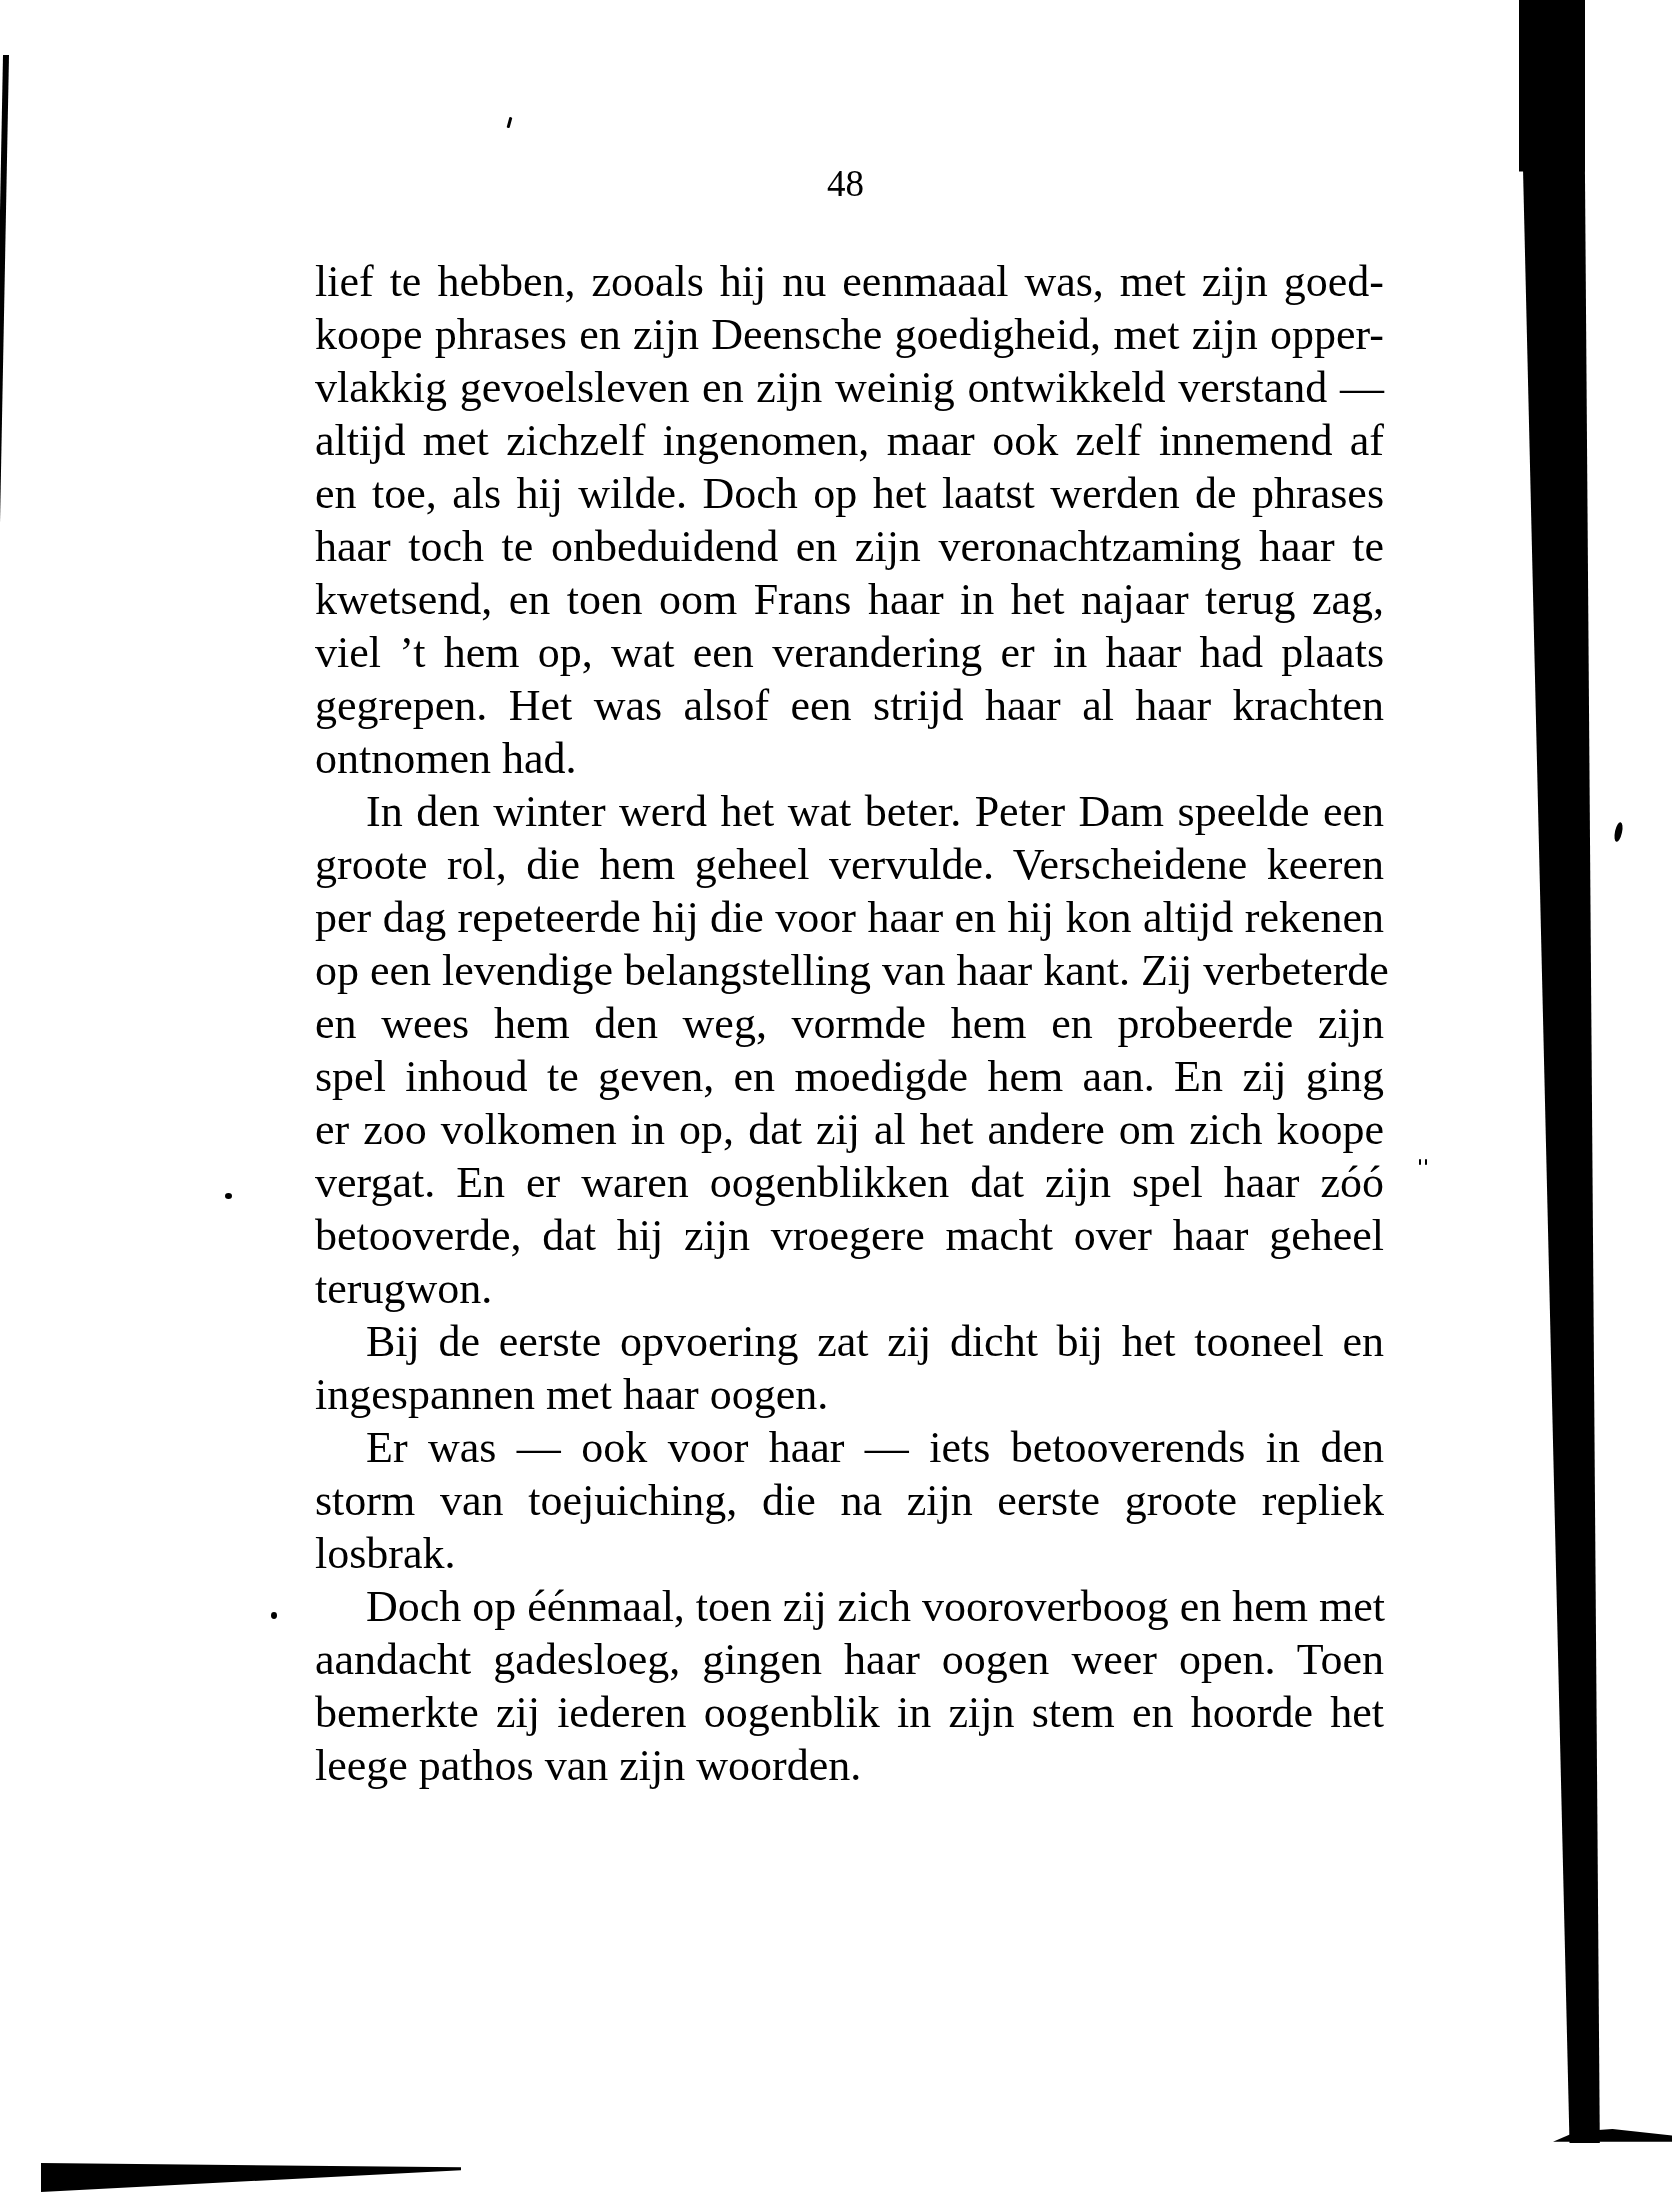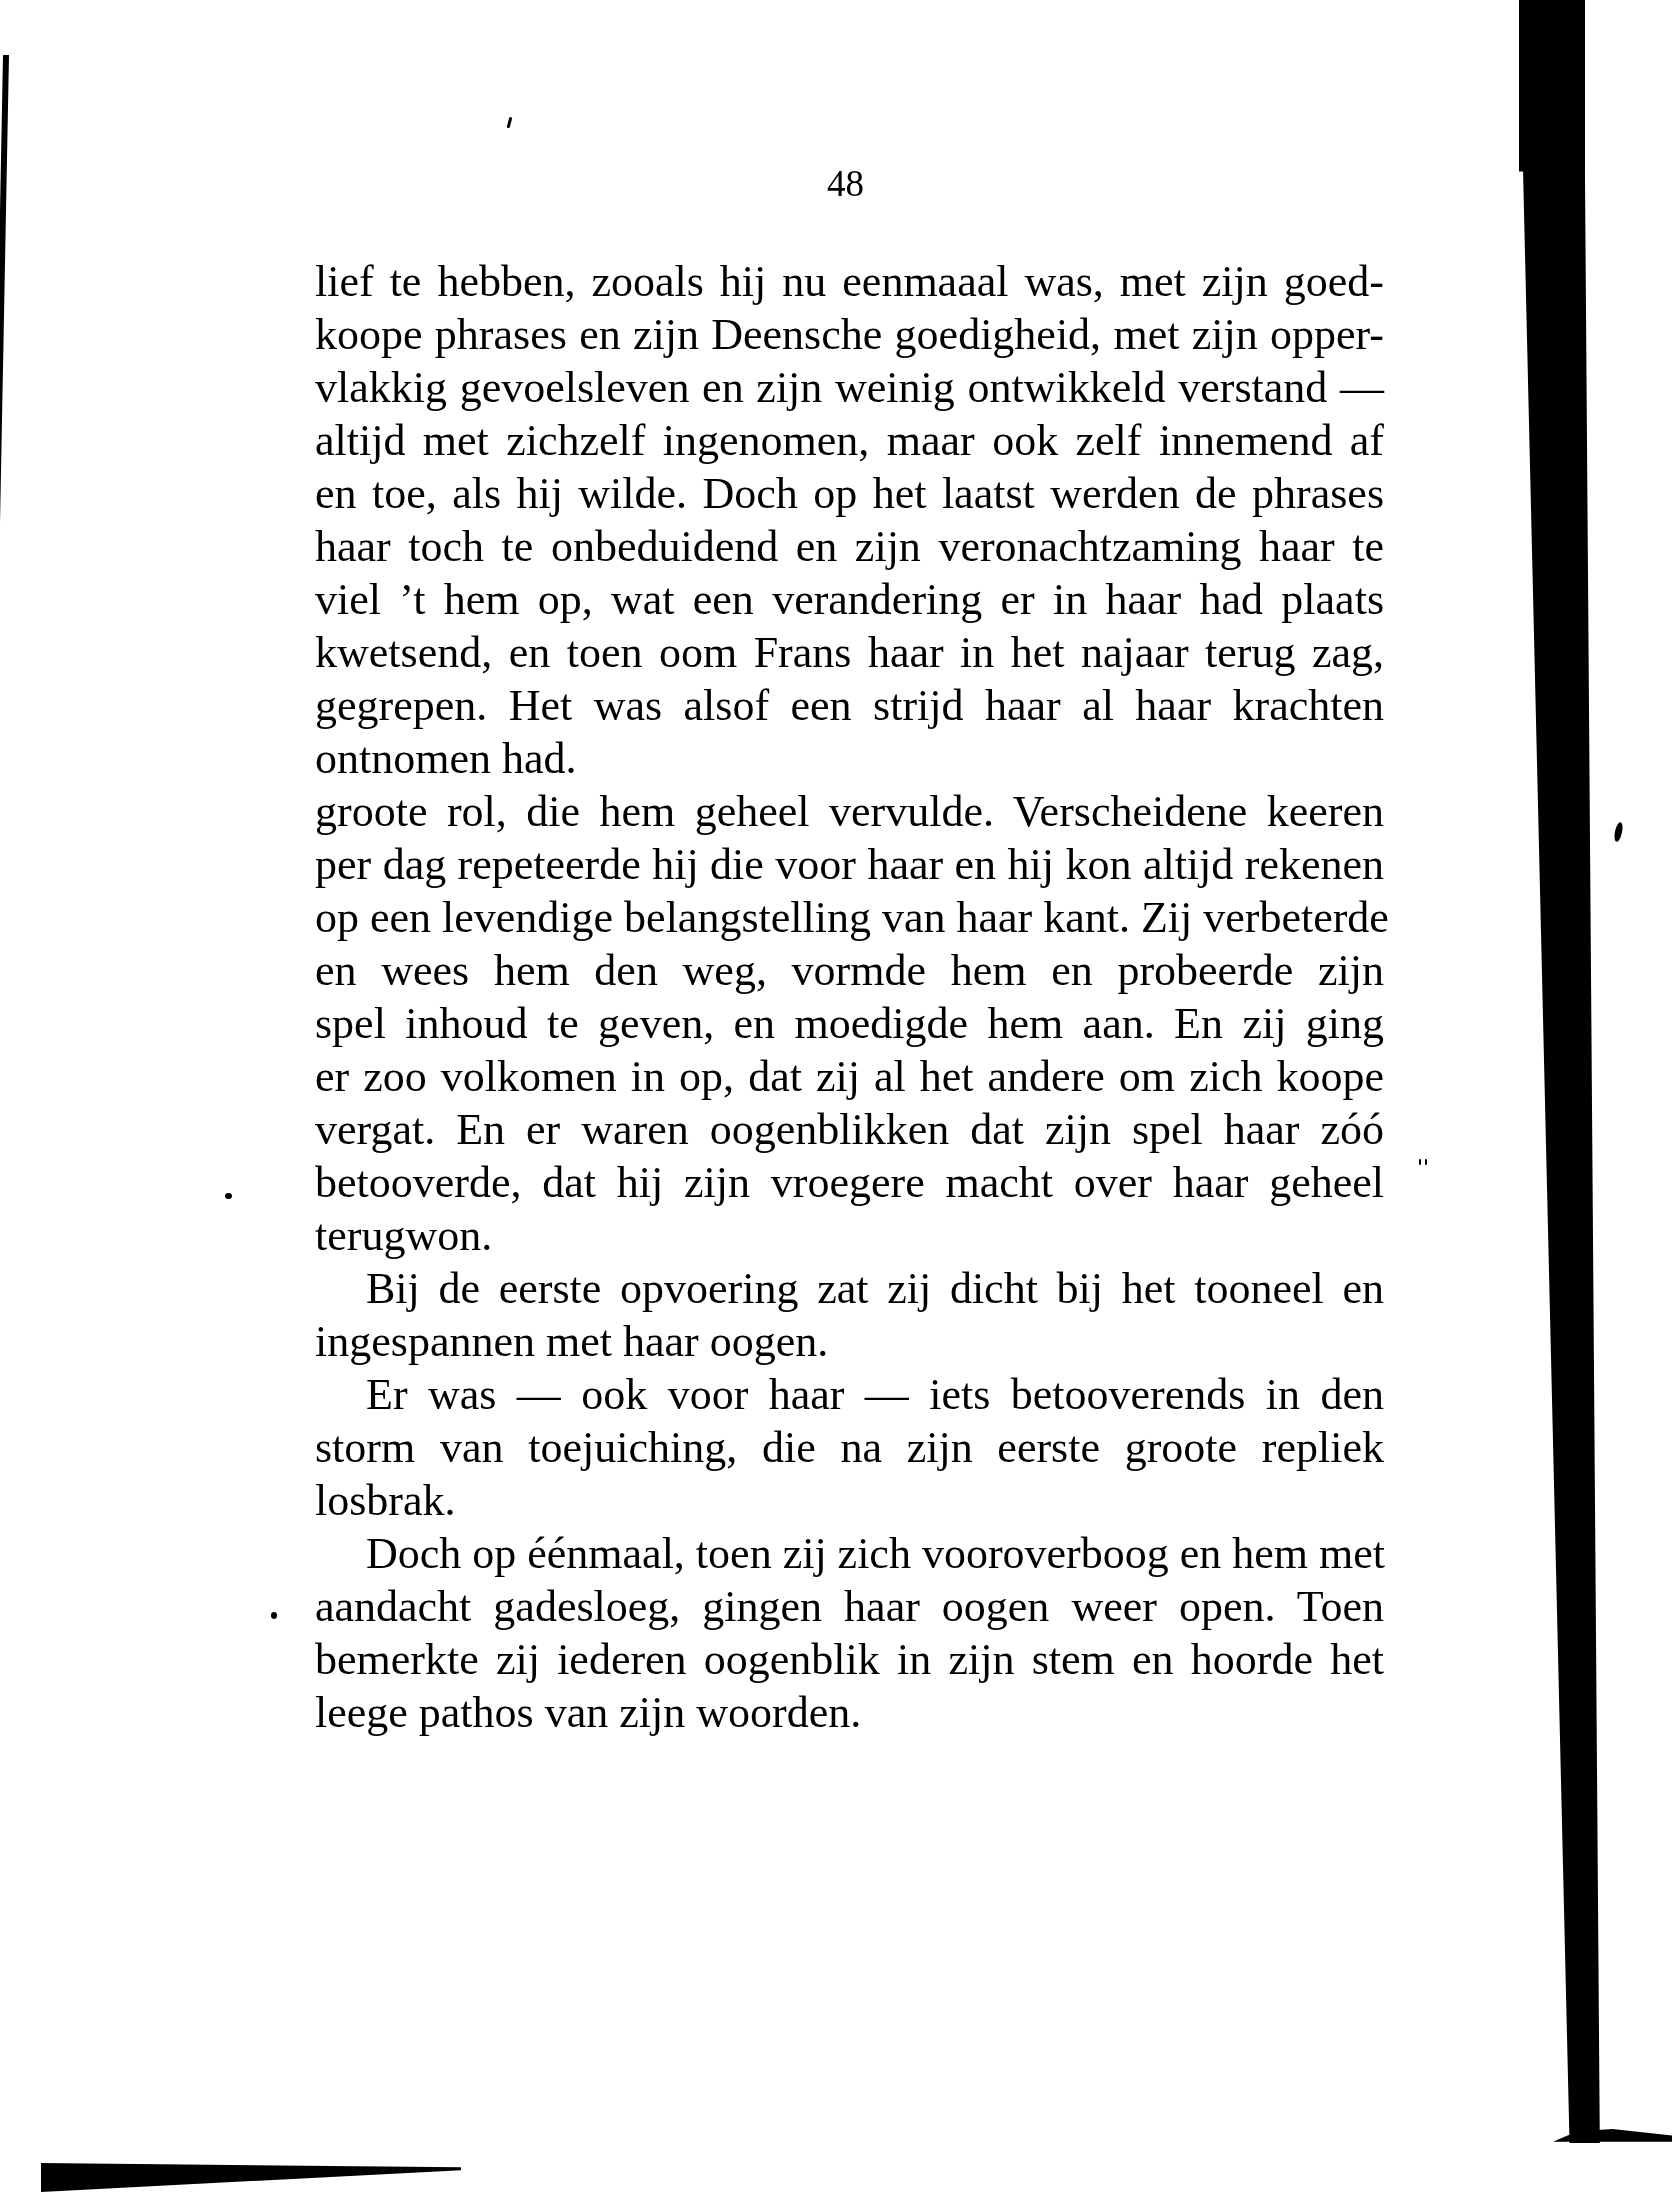--- a/index.html
+++ b/index.html
@@ -63,26 +63,27 @@
   <div class="page-number">48</div>
 
   <div class="text-block">
     <div>
       <span class="line">lief te hebben, zooals hij nu eenmaaal was, met zijn goed-</span>
       <span class="line">koope phrases en zijn Deensche goedigheid, met zijn opper-</span>
       <span class="line">vlakkig gevoelsleven en zijn weinig ontwikkeld verstand —</span>
       <span class="line">altijd met zichzelf ingenomen, maar ook zelf innemend af</span>
       <span class="line">en toe, als hij wilde. Doch op het laatst werden de phrases</span>
       <span class="line">haar toch te onbeduidend en zijn veronachtzaming haar te</span>
+      <span class="line">kwetsend, en toen oom Frans haar in het najaar terug zag,</span>
       <span class="line">viel ’t hem op, wat een verandering er in haar had plaats</span>
-      <span class="line">kwetsend, en toen oom Frans haar in het najaar terug zag,</span>
       <span class="line">gegrepen. Het was alsof een strijd haar al haar krachten</span>
       <span class="line last">ontnomen had.</span>
     </div>
     <div>
+      <span class="line indent">In den winter werd het wat beter. Peter Dam speelde een</span>
       <span class="line">groote rol, die hem geheel vervulde. Verscheidene keeren</span>
       <span class="line">per dag repeteerde hij die voor haar en hij kon altijd rekenen</span>
       <span class="line">op een levendige belangstelling van haar kant. Zij verbeterde</span>
       <span class="line">en wees hem den weg, vormde hem en probeerde zijn</span>
       <span class="line">spel inhoud te geven, en moedigde hem aan. En zij ging</span>
       <span class="line">er zoo volkomen in op, dat zij al het andere om zich koope</span>
       <span class="line">vergat. En er waren oogenblikken dat zijn spel haar zóó</span>
       <span class="line">betooverde, dat hij zijn vroegere macht over haar geheel</span>
       <span class="line last">terugwon.</span>
     </div>

